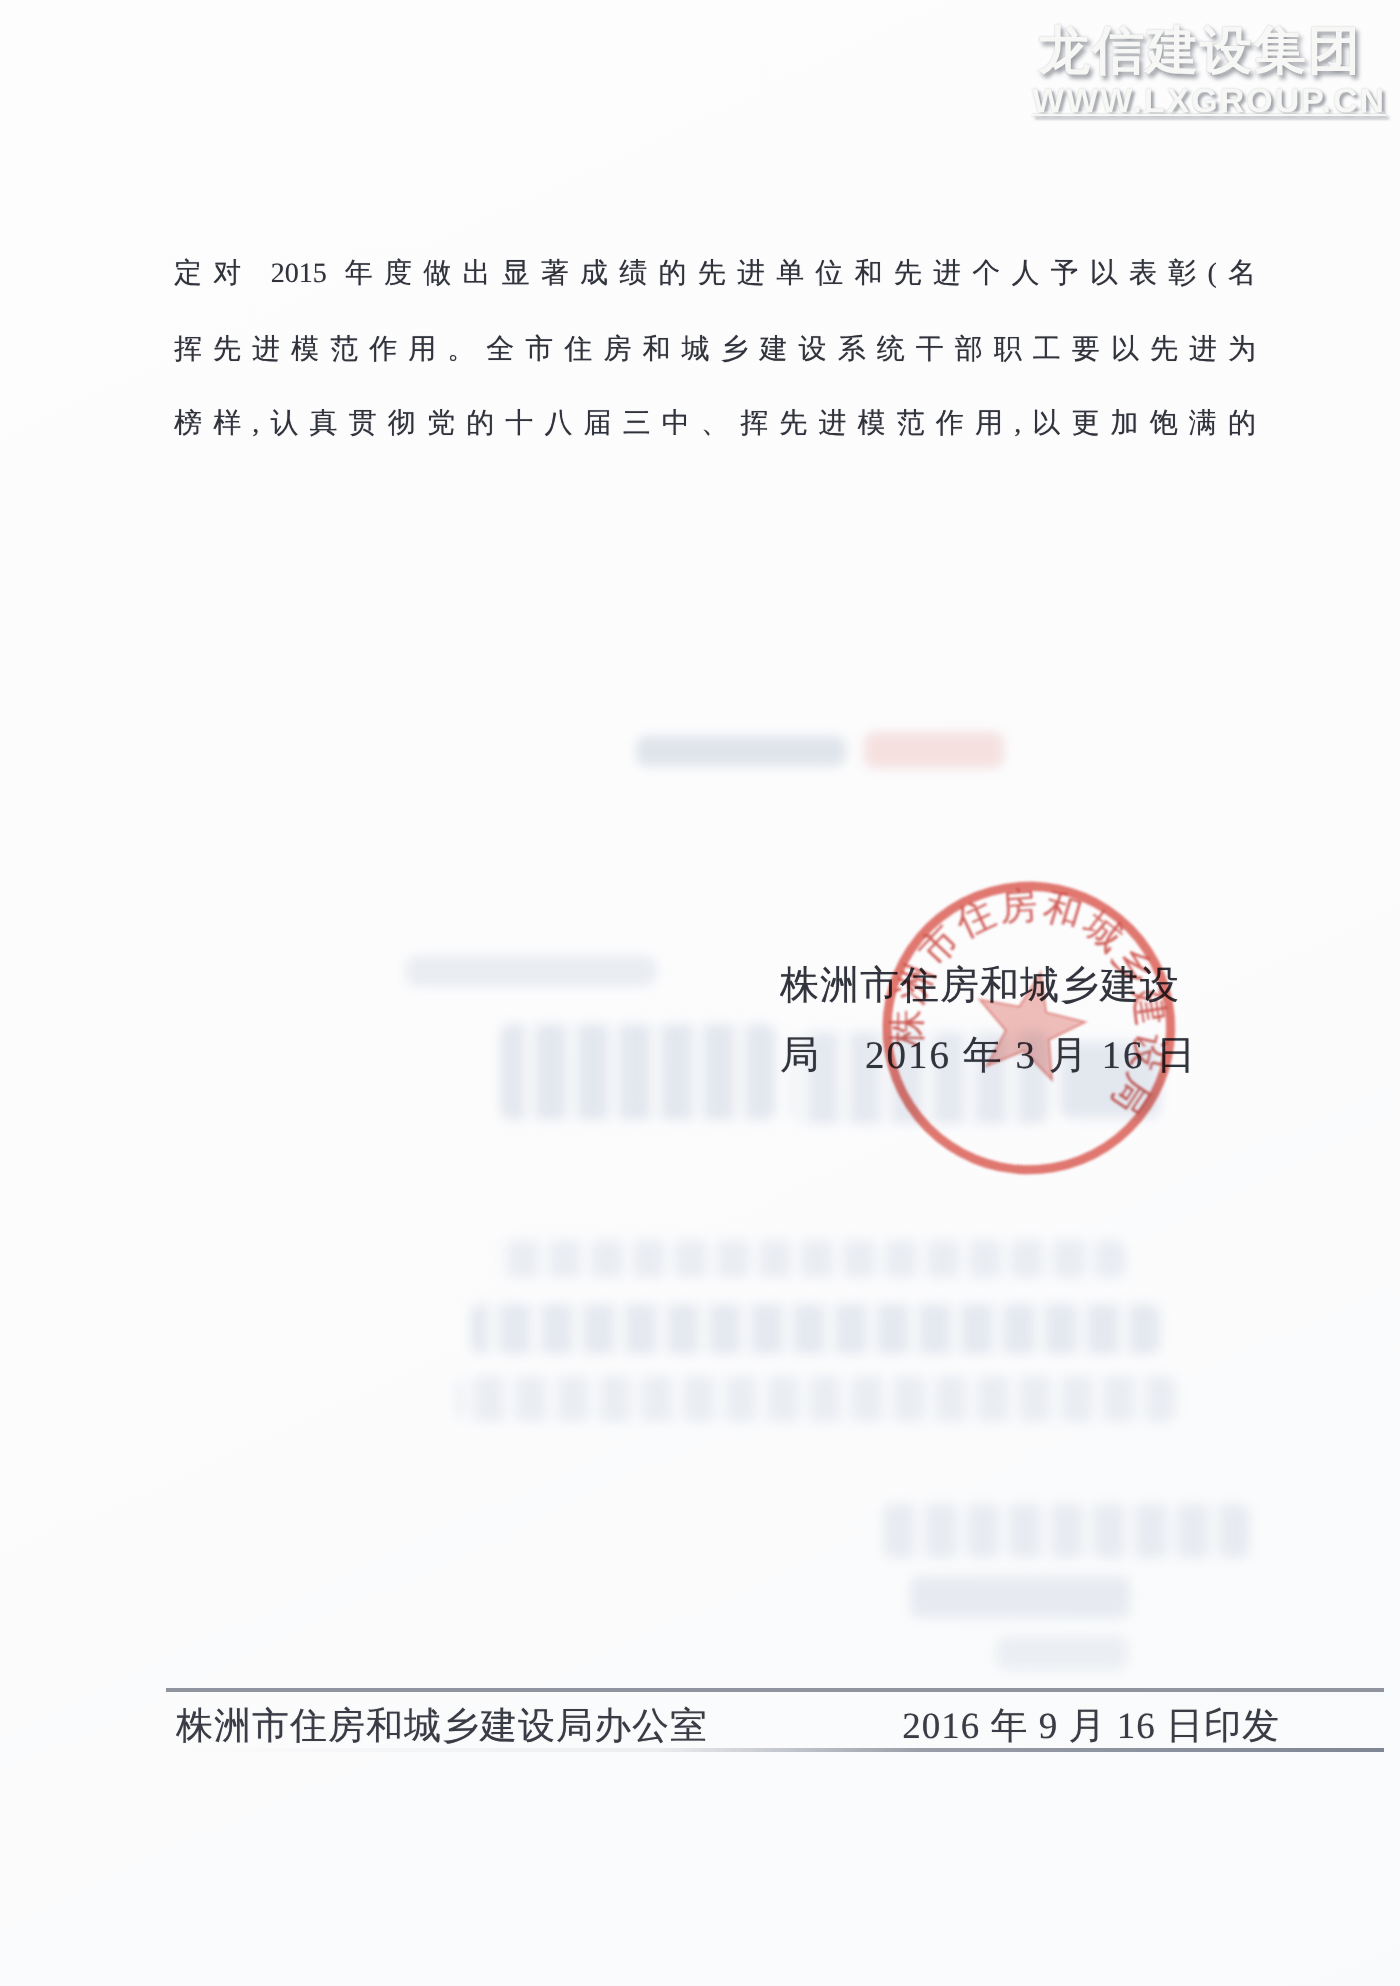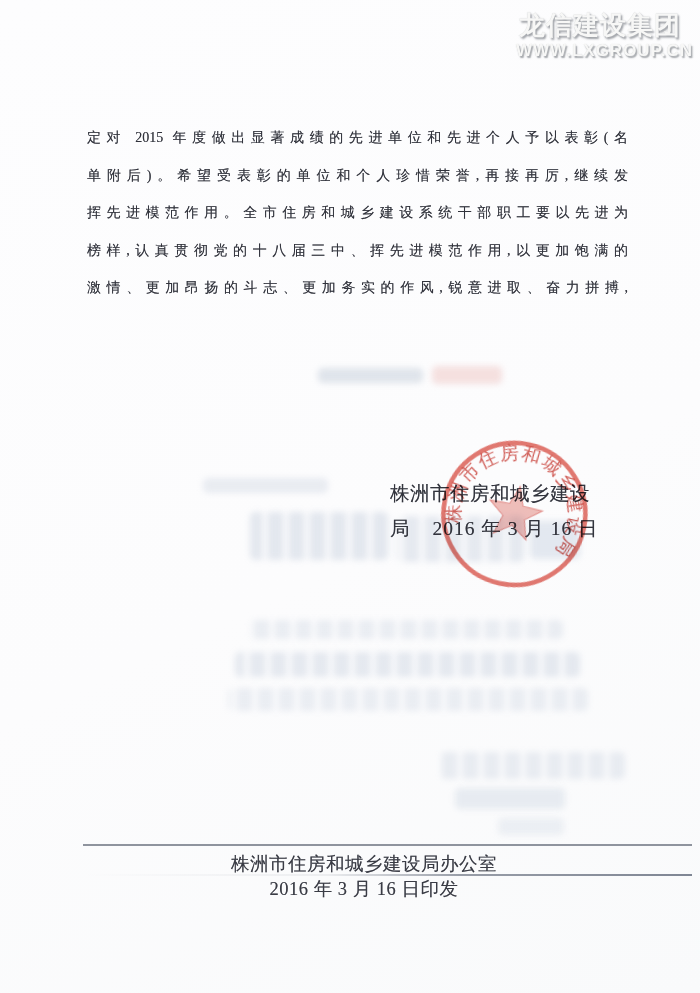--- a/index.html
+++ b/index.html
@@ -10,20 +10,21 @@
   }
   
   .wm{position:absolute;text-align:right;color:#f7f7f6;font-family:"Liberation Sans","DejaVu Sans",sans-serif;font-weight:bold;}
   .wm-cn{
     left:516px;top:8px;width:165px;font-size:26px;letter-spacing:1px;
     text-shadow:1.5px 2px 2px rgba(125,130,136,.75),0 0 1px rgba(150,155,160,.55),-1px -1px 1px rgba(255,255,255,.9);
   }
   .wm-url{
     left:516px;top:41px;width:175px;font-size:17px;letter-spacing:1px;
     text-shadow:1.5px 1.5px 1.5px rgba(125,130,136,.7),0 0 1px rgba(150,155,160,.5),-1px -1px 1px rgba(255,255,255,.9);
+    text-decoration:underline;
   }
   
   .doc-body{
     position:absolute;left:87px;top:119px;width:541px;
     font-size:14px;color:#31333c;
   }
   .doc-line{
     height:37.6px;line-height:37.6px;
     text-align:justify;text-align-last:justify;
     text-shadow:0 0 .4px rgba(49,51,60,.55);
@@ -40,21 +41,21 @@
   }
   
   .rule-top{position:absolute;left:83px;top:844px;width:609px;height:2px;background:#8f949e;}
   .rule-bottom{
     position:absolute;left:83px;top:874px;width:609px;height:2px;
     background:linear-gradient(90deg,rgba(135,141,153,0) 0%,rgba(135,141,153,.12) 40%,rgba(135,141,153,.85) 62%,#7f8694 100%);
   }
   .footer-row{
     position:absolute;left:88px;top:851px;width:552px;height:22px;
     display:flex;justify-content:space-between;align-items:center;
-    font-size:18.5px;color:#3a3c45;letter-spacing:.5px;text-shadow:0 0 .4px rgba(58,60,69,.5);flex-direction:column;
+    font-size:18.5px;color:#3a3c45;letter-spacing:.5px;text-shadow:0 0 .4px rgba(58,60,69,.5);
   }
   
   .smudge{position:absolute;filter:blur(3px);border-radius:5px;transform:scaleX(-1);}
   .sm-txt{background:repeating-linear-gradient(90deg,rgba(170,184,205,.55) 0 15px,rgba(190,202,220,.12) 15px 21px);}
   .sm-1a{left:318px;top:368px;width:105px;height:15px;background:rgba(176,188,204,.38);}
   .sm-1b{left:432px;top:366px;width:70px;height:18px;background:rgba(231,168,165,.33);}
   .sm-2a{left:203px;top:478px;width:125px;height:15px;background:rgba(188,199,215,.3);}
   .sm-t1{left:250px;top:512px;width:138px;height:48px;opacity:.55;}
   .sm-t2{left:396px;top:516px;width:128px;height:46px;opacity:.5;}
   .sm-t3{left:530px;top:521px;width:50px;height:38px;background:rgba(193,205,222,.42);}
@@ -81,40 +82,38 @@
   <div class="smudge sm-t3"></div>
   <div class="smudge sm-txt sm-l1"></div>
   <div class="smudge sm-txt sm-l2"></div>
   <div class="smudge sm-txt sm-l3"></div>
   <div class="smudge sm-txt sm-b1"></div>
   <div class="smudge sm-b2"></div>
   <div class="smudge sm-b3"></div>
 
   <div class="doc-body">
     <div class="doc-line">定对 2015 年度做出显著成绩的先进单位和先进个人予以表彰(名</div>
-    <div class="doc-line">单附后)。希望受表彰的单位和个人珍惜荣誉,再接再厉,继续发</div>
     <div class="doc-line">挥先进模范作用。全市住房和城乡建设系统干部职工要以先进为</div>
     <div class="doc-line">榜样,认真贯彻党的十八届三中、挥先进模范作用,以更加饱满的</div>
-    <div class="doc-line">激情、更加昂扬的斗志、更加务实的作风,锐意进取、奋力拼搏,</div>
   </div>
 
   <div class="sig">
     <div class="sig-name">株洲市住房和城乡建设局</div>
     <div class="sig-date">2016 年 3 月 16 日</div>
   </div>
 
   <svg class="seal" viewBox="0 0 158 158">
     <circle cx="79" cy="77" r="70" fill="none" stroke="#dc574e" stroke-width="4.5" opacity="0.8"></circle>
     <polygon points="79,49 85.8,67.7 105.6,68.3 89.9,80.6 95.5,99.7 79,88.5 62.5,99.7 68.1,80.6 52.4,68.3 72.2,67.7" fill="rgba(224,112,104,0.45)" stroke="rgba(214,84,76,0.55)" stroke-width="1"></polygon>
     <path id="sealArc" d="M 30.1,99.8 A 54,54 0 1 1 127.9,99.8" fill="none"></path>
     <text font-size="18.5" fill="#cf4f48" opacity="0.9" letter-spacing="1.5" font-family="Liberation Serif, DejaVu Serif, serif">
       <textPath href="#sealArc" startOffset="3">株洲市住房和城乡建设局</textPath>
     </text>
   </svg>
 
   <div class="rule-top"></div>
   <div class="footer-row">
     <span>株洲市住房和城乡建设局办公室</span>
-    <span>2016 年 3 月 16 日印发</span>
+    <span>2016 年 9 月 16 日印发</span>
   </div>
   <div class="rule-bottom"></div>
 
 </div>
 
 </body></html>

